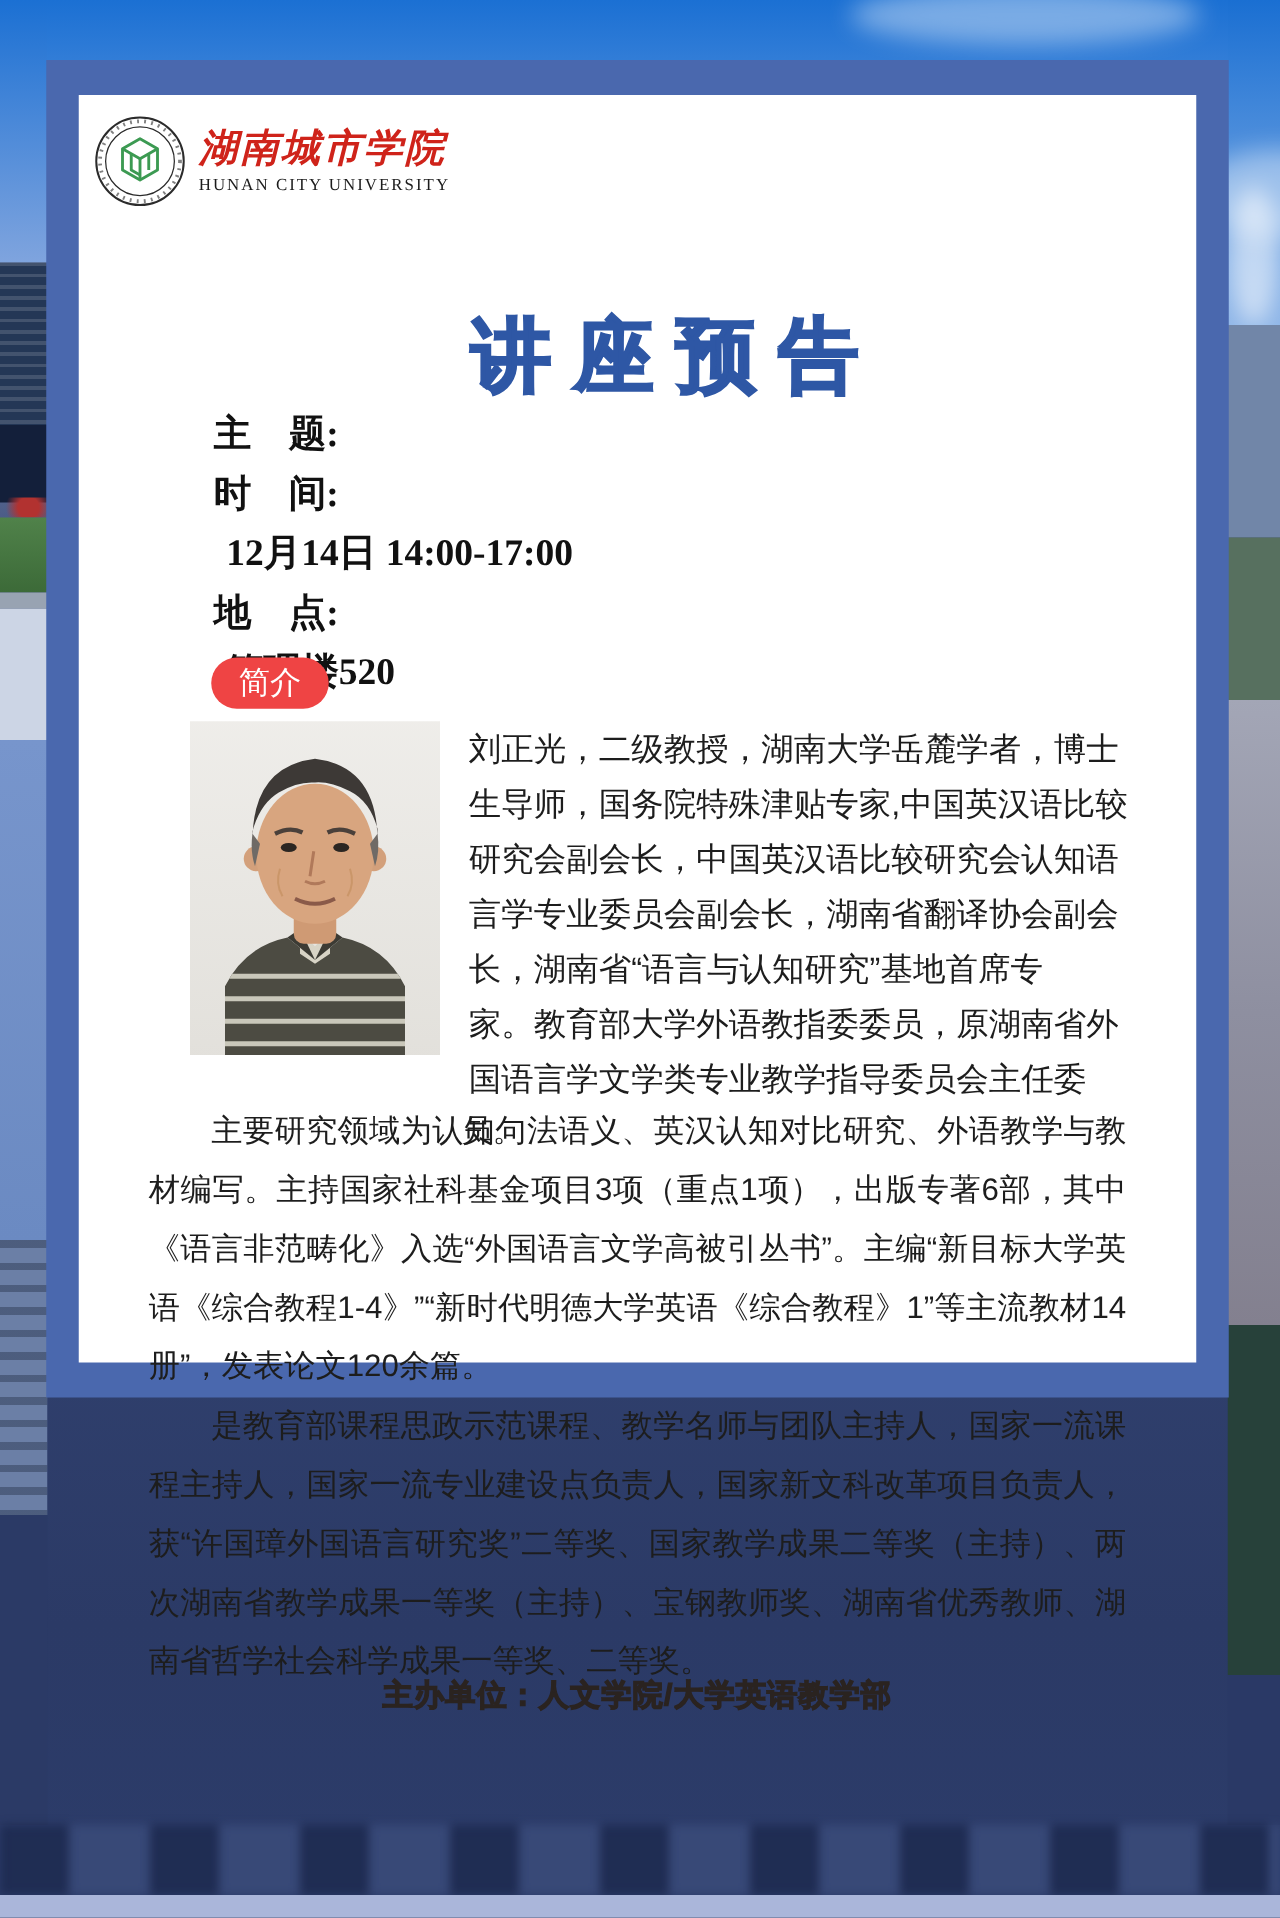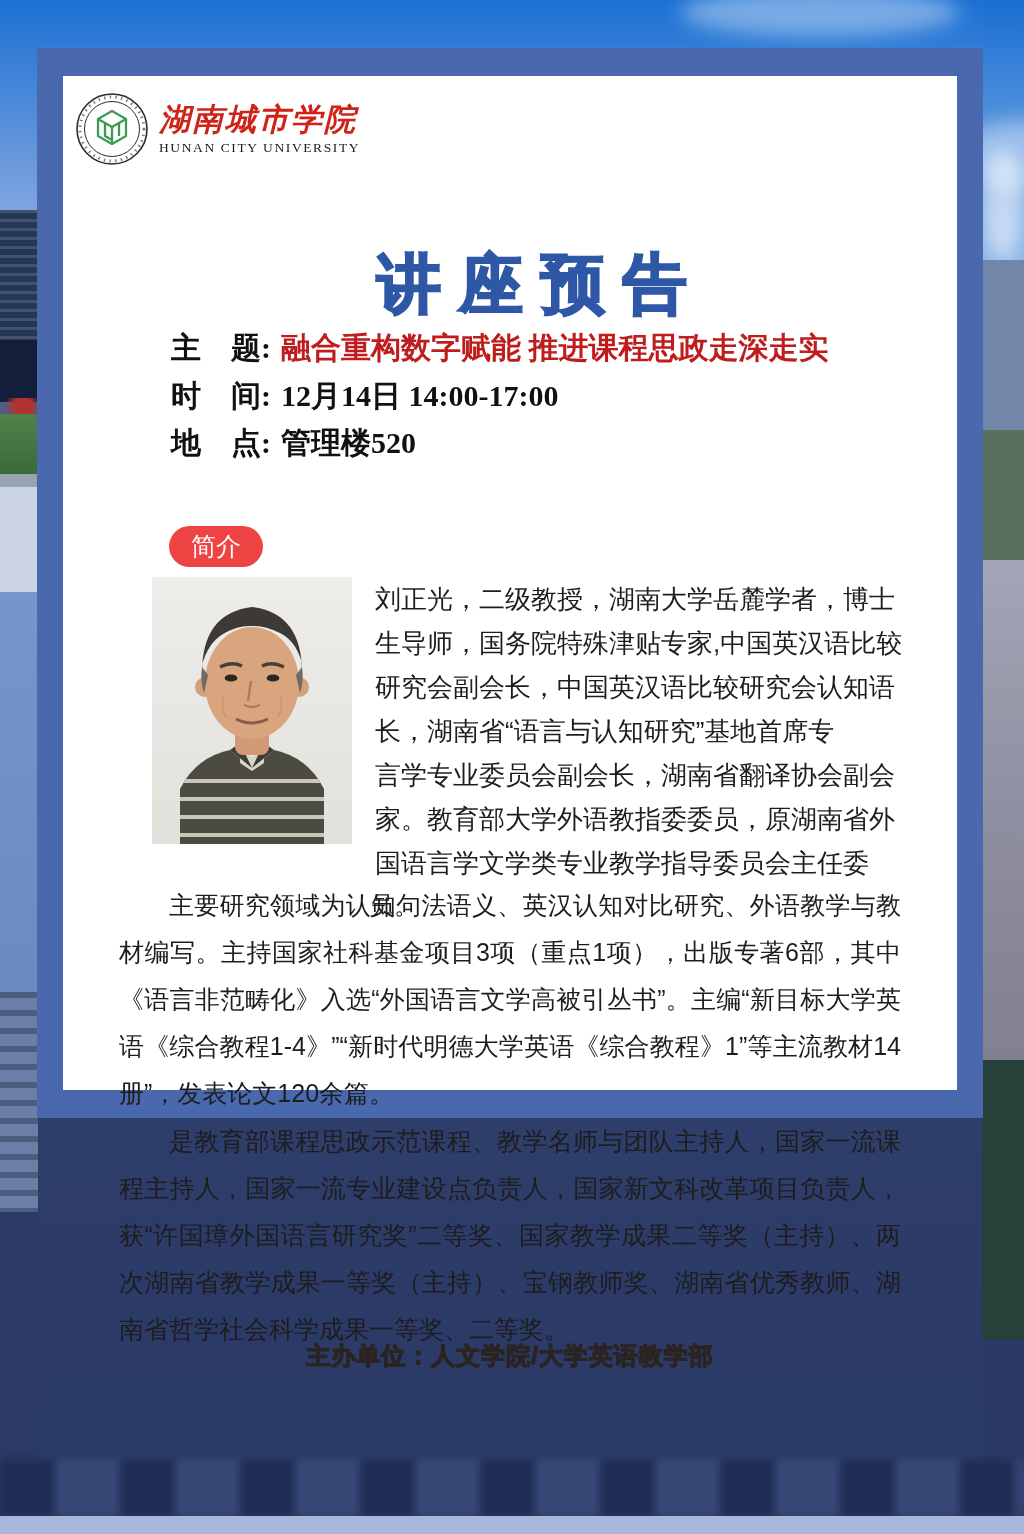--- a/index.html
+++ b/index.html
@@ -57,21 +57,21 @@
   .logo-en{font-family:"Liberation Serif",serif;font-size:13.5px;color:#1c1c1c;
     letter-spacing:1.6px;margin-top:3px;}
 
   
   .title{position:absolute;left:0;right:0;top:122px;text-align:center;
     font-size:64px;font-weight:bold;color:#2e57a5;letter-spacing:18px;text-indent:18px;margin-left:44px;
     -webkit-text-stroke:2.2px #2e57a5;}
 
   
   .info{position:absolute;left:108px;top:248px;font-family:"Liberation Serif",serif;}
-  .info-row{display:flex;line-height:47.5px;font-size:30px;font-weight:bold;color:#111;}
+  .info-row{display:flex;line-height:47.5px;font-size:30px;font-weight:bold;color:#111;flex-direction:column;}
   .info-label{white-space:pre;}
   .info-value{margin-left:10px;white-space:pre;}
   .info-value.red{color:#bf1d1d;}
 
   
   .intro-btn{position:absolute;left:106px;top:450px;background:#ef4444;color:#fff;
     border:none;border-radius:21px;font-size:25px;padding:8px 22px;line-height:1;
     font-family:"Liberation Sans",sans-serif;cursor:pointer;}
 
   
@@ -141,21 +141,20 @@
         <div class="logo-cn">湖南城市学院</div>
         <div class="logo-en">HUNAN CITY UNIVERSITY</div>
       </div>
     </div>
 
     <h1 class="title">讲座预告</h1>
 
     <div class="info">
       <div class="info-row">
         <span class="info-label">主　题:</span>
-        <span class="info-value red">融合重构数字赋能 推进课程思政走深走实</span>
       </div>
       <div class="info-row">
         <span class="info-label">时　间:</span>
         <span class="info-value">12月14日 14:00-17:00</span>
       </div>
       <div class="info-row">
         <span class="info-label">地　点:</span>
         <span class="info-value">管理楼520</span>
       </div>
     </div>
@@ -206,22 +205,22 @@
         <path d="M100,102 Q96,118 94,125 Q100,130 106,125" stroke="#b98а68" stroke-width="0" fill="none"></path>
         <path d="M99,104 L96,124 M92,128 Q100,132 108,128" stroke="#b0795a" stroke-width="2.4" fill="none"></path>
         <path d="M84,142 Q100,150 116,142" stroke="#8a5a49" stroke-width="3" fill="none"></path>
         <path d="M72,118 Q68,130 74,140" stroke="#c4905f" stroke-width="1.6" fill="none" opacity="0.7"></path>
         <path d="M128,118 Q132,130 126,140" stroke="#c4905f" stroke-width="1.6" fill="none" opacity="0.7"></path>
       </svg>
       <div class="bio-right">
         <div class="bio-line">刘正光，二级教授，湖南大学岳麓学者，博士</div>
         <div class="bio-line">生导师，国务院特殊津贴专家,中国英汉语比较</div>
         <div class="bio-line">研究会副会长，中国英汉语比较研究会认知语</div>
+        <div class="bio-line">言学专业委员会副会长，湖南省翻译协会副会</div>
         <div class="bio-line">长，湖南省“语言与认知研究”基地首席专</div>
-        <div class="bio-line">言学专业委员会副会长，湖南省翻译协会副会</div>
         <div class="bio-line">家。教育部大学外语教指委委员，原湖南省外</div>
         <div class="bio-line">国语言学文学类专业教学指导委员会主任委</div>
       </div>
     </div>
 
     <p class="para para1" style="position:absolute;">
       <span class="overlap">员。</span><span>主要研究领域为认知句法语义、英汉认知对比研究、外语教学与教材编写。主持国家社科基金项目3项（重点1项），出版专著6部，其中《语言非范畴化》入选“外国语言文学高被引丛书”。主编“新目标大学英语《综合教程1-4》”“新时代明德大学英语《综合教程》1”等主流教材14册”，发表论文120余篇。</span>
     </p>
     <p class="para para2" style="position:absolute;">
       <span>是教育部课程思政示范课程、教学名师与团队主持人，国家一流课程主持人，国家一流专业建设点负责人，国家新文科改革项目负责人，获“许国璋外国语言研究奖”二等奖、国家教学成果二等奖（主持）、两次湖南省教学成果一等奖（主持）、宝钢教师奖、湖南省优秀教师、湖南省哲学社会科学成果一等奖、二等奖。</span>

